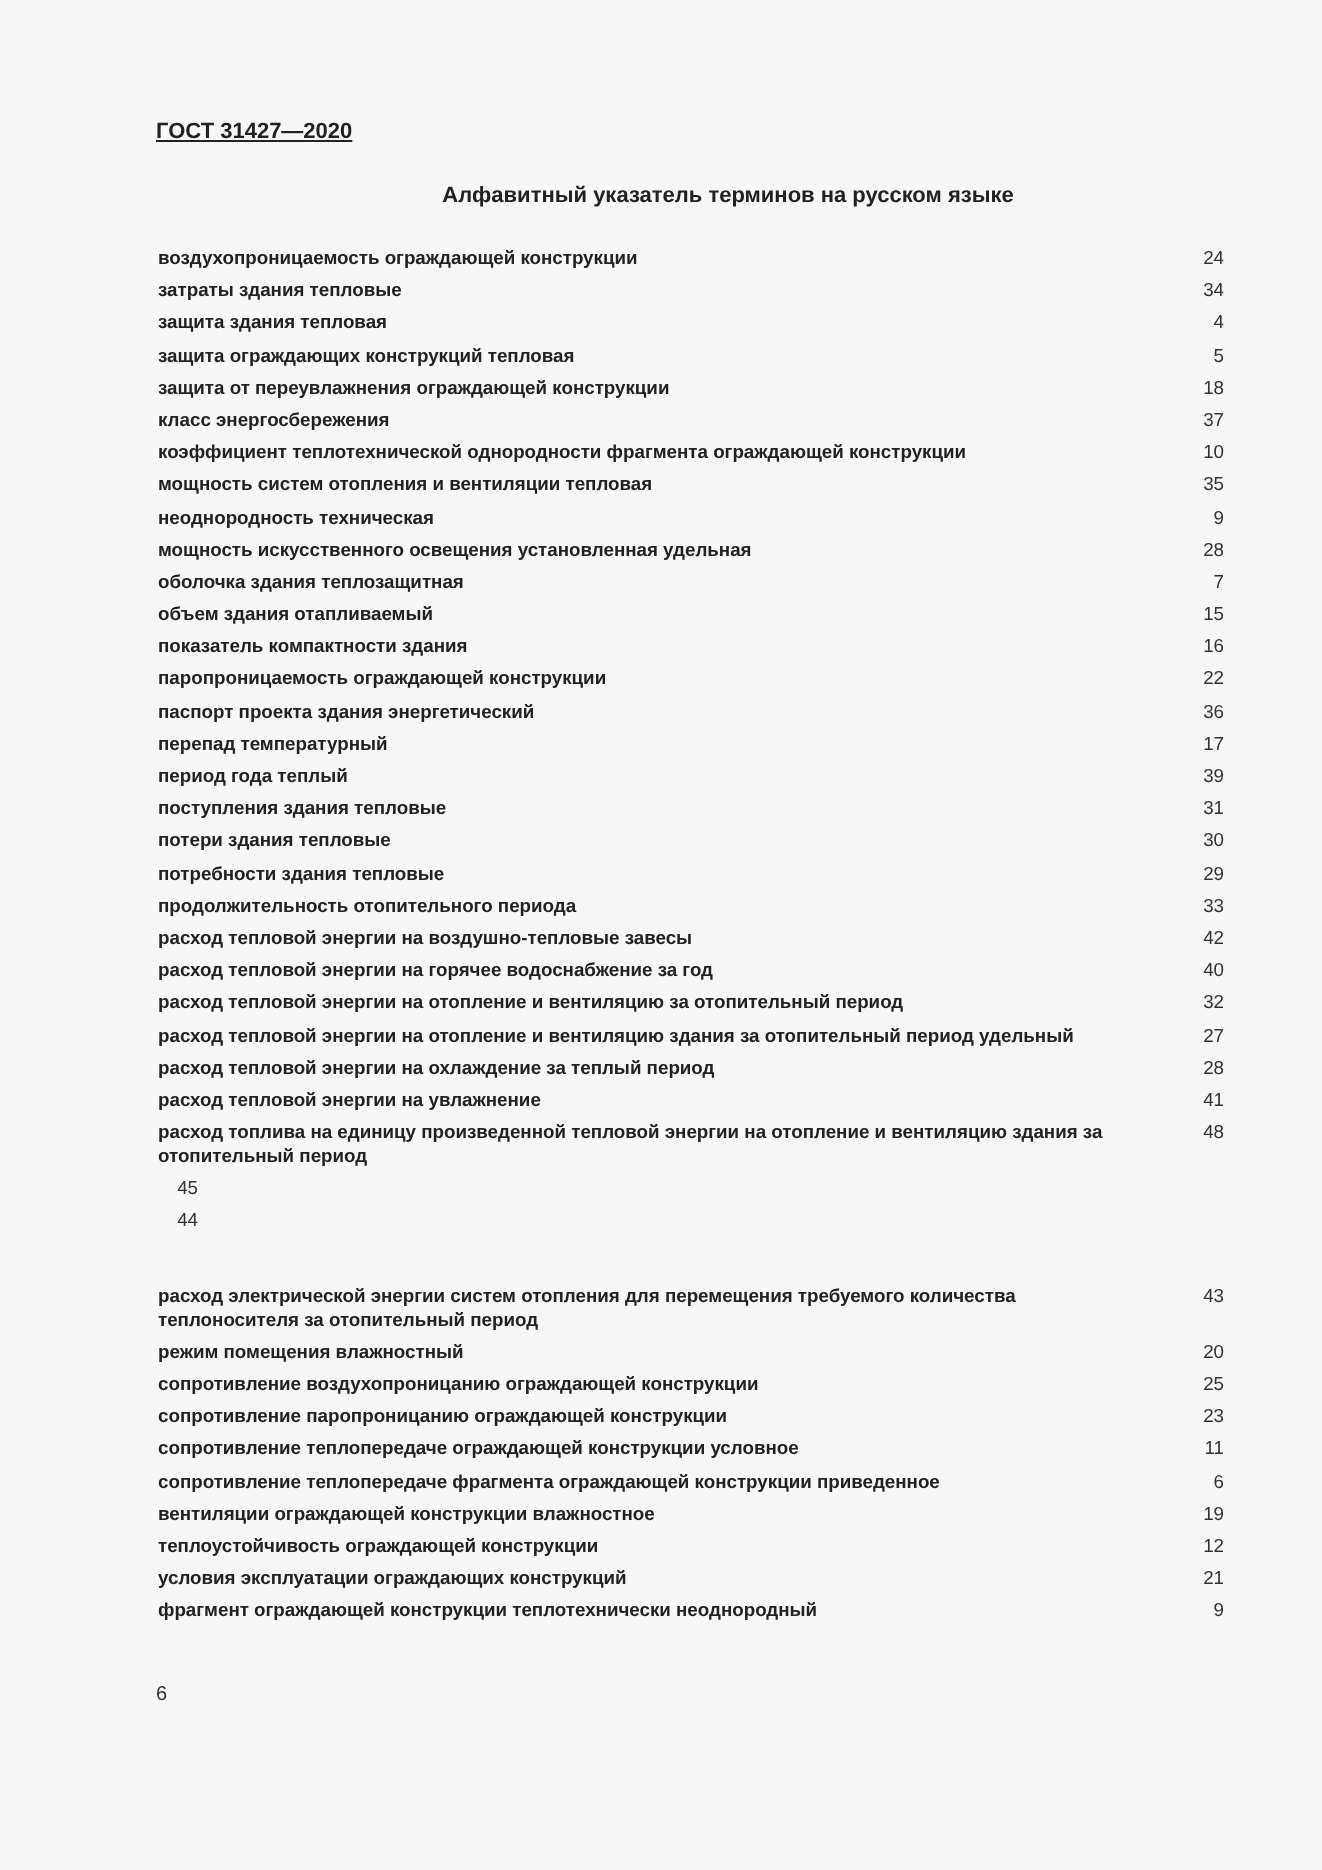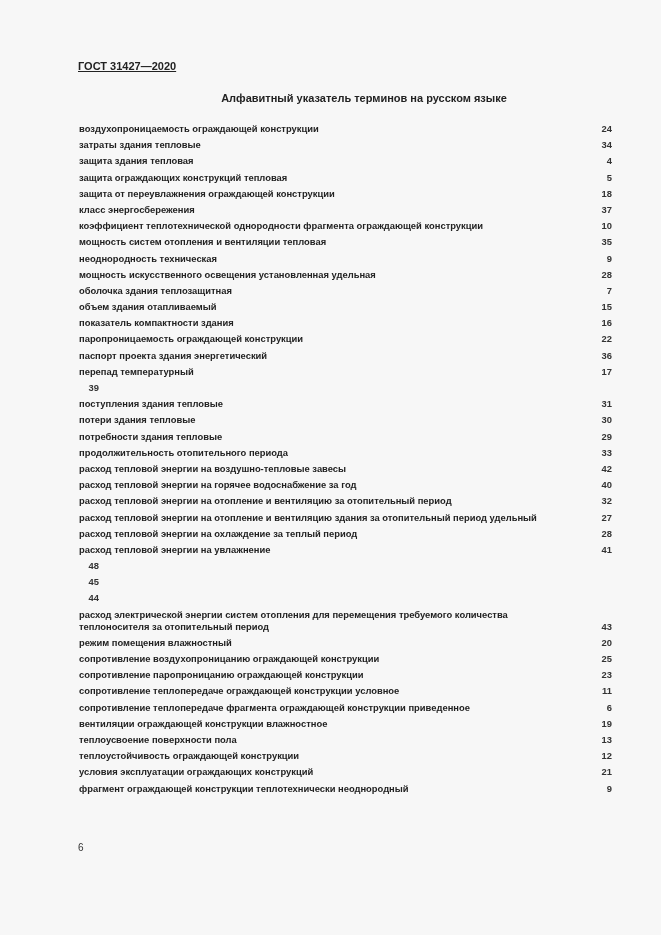--- a/index.html
+++ b/index.html
@@ -24,22 +24,22 @@
       position: absolute; left: 79px; top: 121px; width: 533px;
       margin: 0; padding: 0; list-style: none;
     }
     .index-item {
       display: flex; align-items: flex-start; justify-content: space-between;
       font-size: 9.4px; line-height: 12px;
       padding: 2px 0 2.2px 0;
       color: #222;
     }
     .index-item .term { font-weight: bold; flex: 1; padding-right: 24px; }
-    .index-item .pg { font-weight: bold; width: 20px; text-align: right; color: #333; }
-    .index-item.bottom-num { align-items: flex-end; }
+    .index-item .pg { font-weight: normal; width: 20px; text-align: right; color: #333; }
+    .index-item.bottom-num { align-items: flex-start; margin-top: 21px; }
     .page-number {
       position: absolute; left: 78px; top: 842px;
       font-size: 10px; color: #333;
     }
   </style>
 </head>
 <body>
 
 <div class="doc-code">ГОСТ 31427—2020</div>
 <div class="section-title">Алфавитный указатель терминов на русском языке</div>
@@ -103,20 +103,21 @@
     </li>
   <li class="index-item">
       <span class="term">паспорт проекта здания энергетический</span>
       <span class="pg">36</span>
     </li>
   <li class="index-item">
       <span class="term">перепад температурный</span>
       <span class="pg">17</span>
     </li>
   <li class="index-item">
+      <span class="term">период года теплый</span>
       <span class="pg">39</span>
     </li>
   <li class="index-item">
       <span class="term">поступления здания тепловые</span>
       <span class="pg">31</span>
     </li>
   <li class="index-item">
       <span class="term">потери здания тепловые</span>
       <span class="pg">30</span>
     </li>
@@ -146,20 +147,21 @@
     </li>
   <li class="index-item">
       <span class="term">расход тепловой энергии на охлаждение за теплый период</span>
       <span class="pg">28</span>
     </li>
   <li class="index-item">
       <span class="term">расход тепловой энергии на увлажнение</span>
       <span class="pg">41</span>
     </li>
   <li class="index-item">
+      <span class="term">расход топлива на единицу произведенной тепловой энергии на отопление и вентиляцию здания за отопительный период</span>
       <span class="pg">48</span>
     </li>
   <li class="index-item">
       <span class="pg">45</span>
     </li>
   <li class="index-item">
       <span class="pg">44</span>
     </li>
   <li class="index-item bottom-num">
       <span class="term">расход электрической энергии систем отопления для перемещения требуемого количества теплоносителя за отопительный период</span>
@@ -183,24 +185,20 @@
     </li>
   <li class="index-item">
       <span class="term">сопротивление теплопередаче фрагмента ограждающей конструкции приведенное</span>
       <span class="pg">6</span>
     </li>
   <li class="index-item">
       <span class="term">вентиляции ограждающей конструкции влажностное</span>
       <span class="pg">19</span>
     </li>
   <li class="index-item">
-      <span class="term">теплоусвоение поверхности пола</span>
-      <span class="pg">13</span>
-    </li>
-  <li class="index-item">
       <span class="term">теплоустойчивость ограждающей конструкции</span>
       <span class="pg">12</span>
     </li>
   <li class="index-item">
       <span class="term">условия эксплуатации ограждающих конструкций</span>
       <span class="pg">21</span>
     </li>
   <li class="index-item">
       <span class="term">фрагмент ограждающей конструкции теплотехнически неоднородный</span>
       <span class="pg">9</span>

